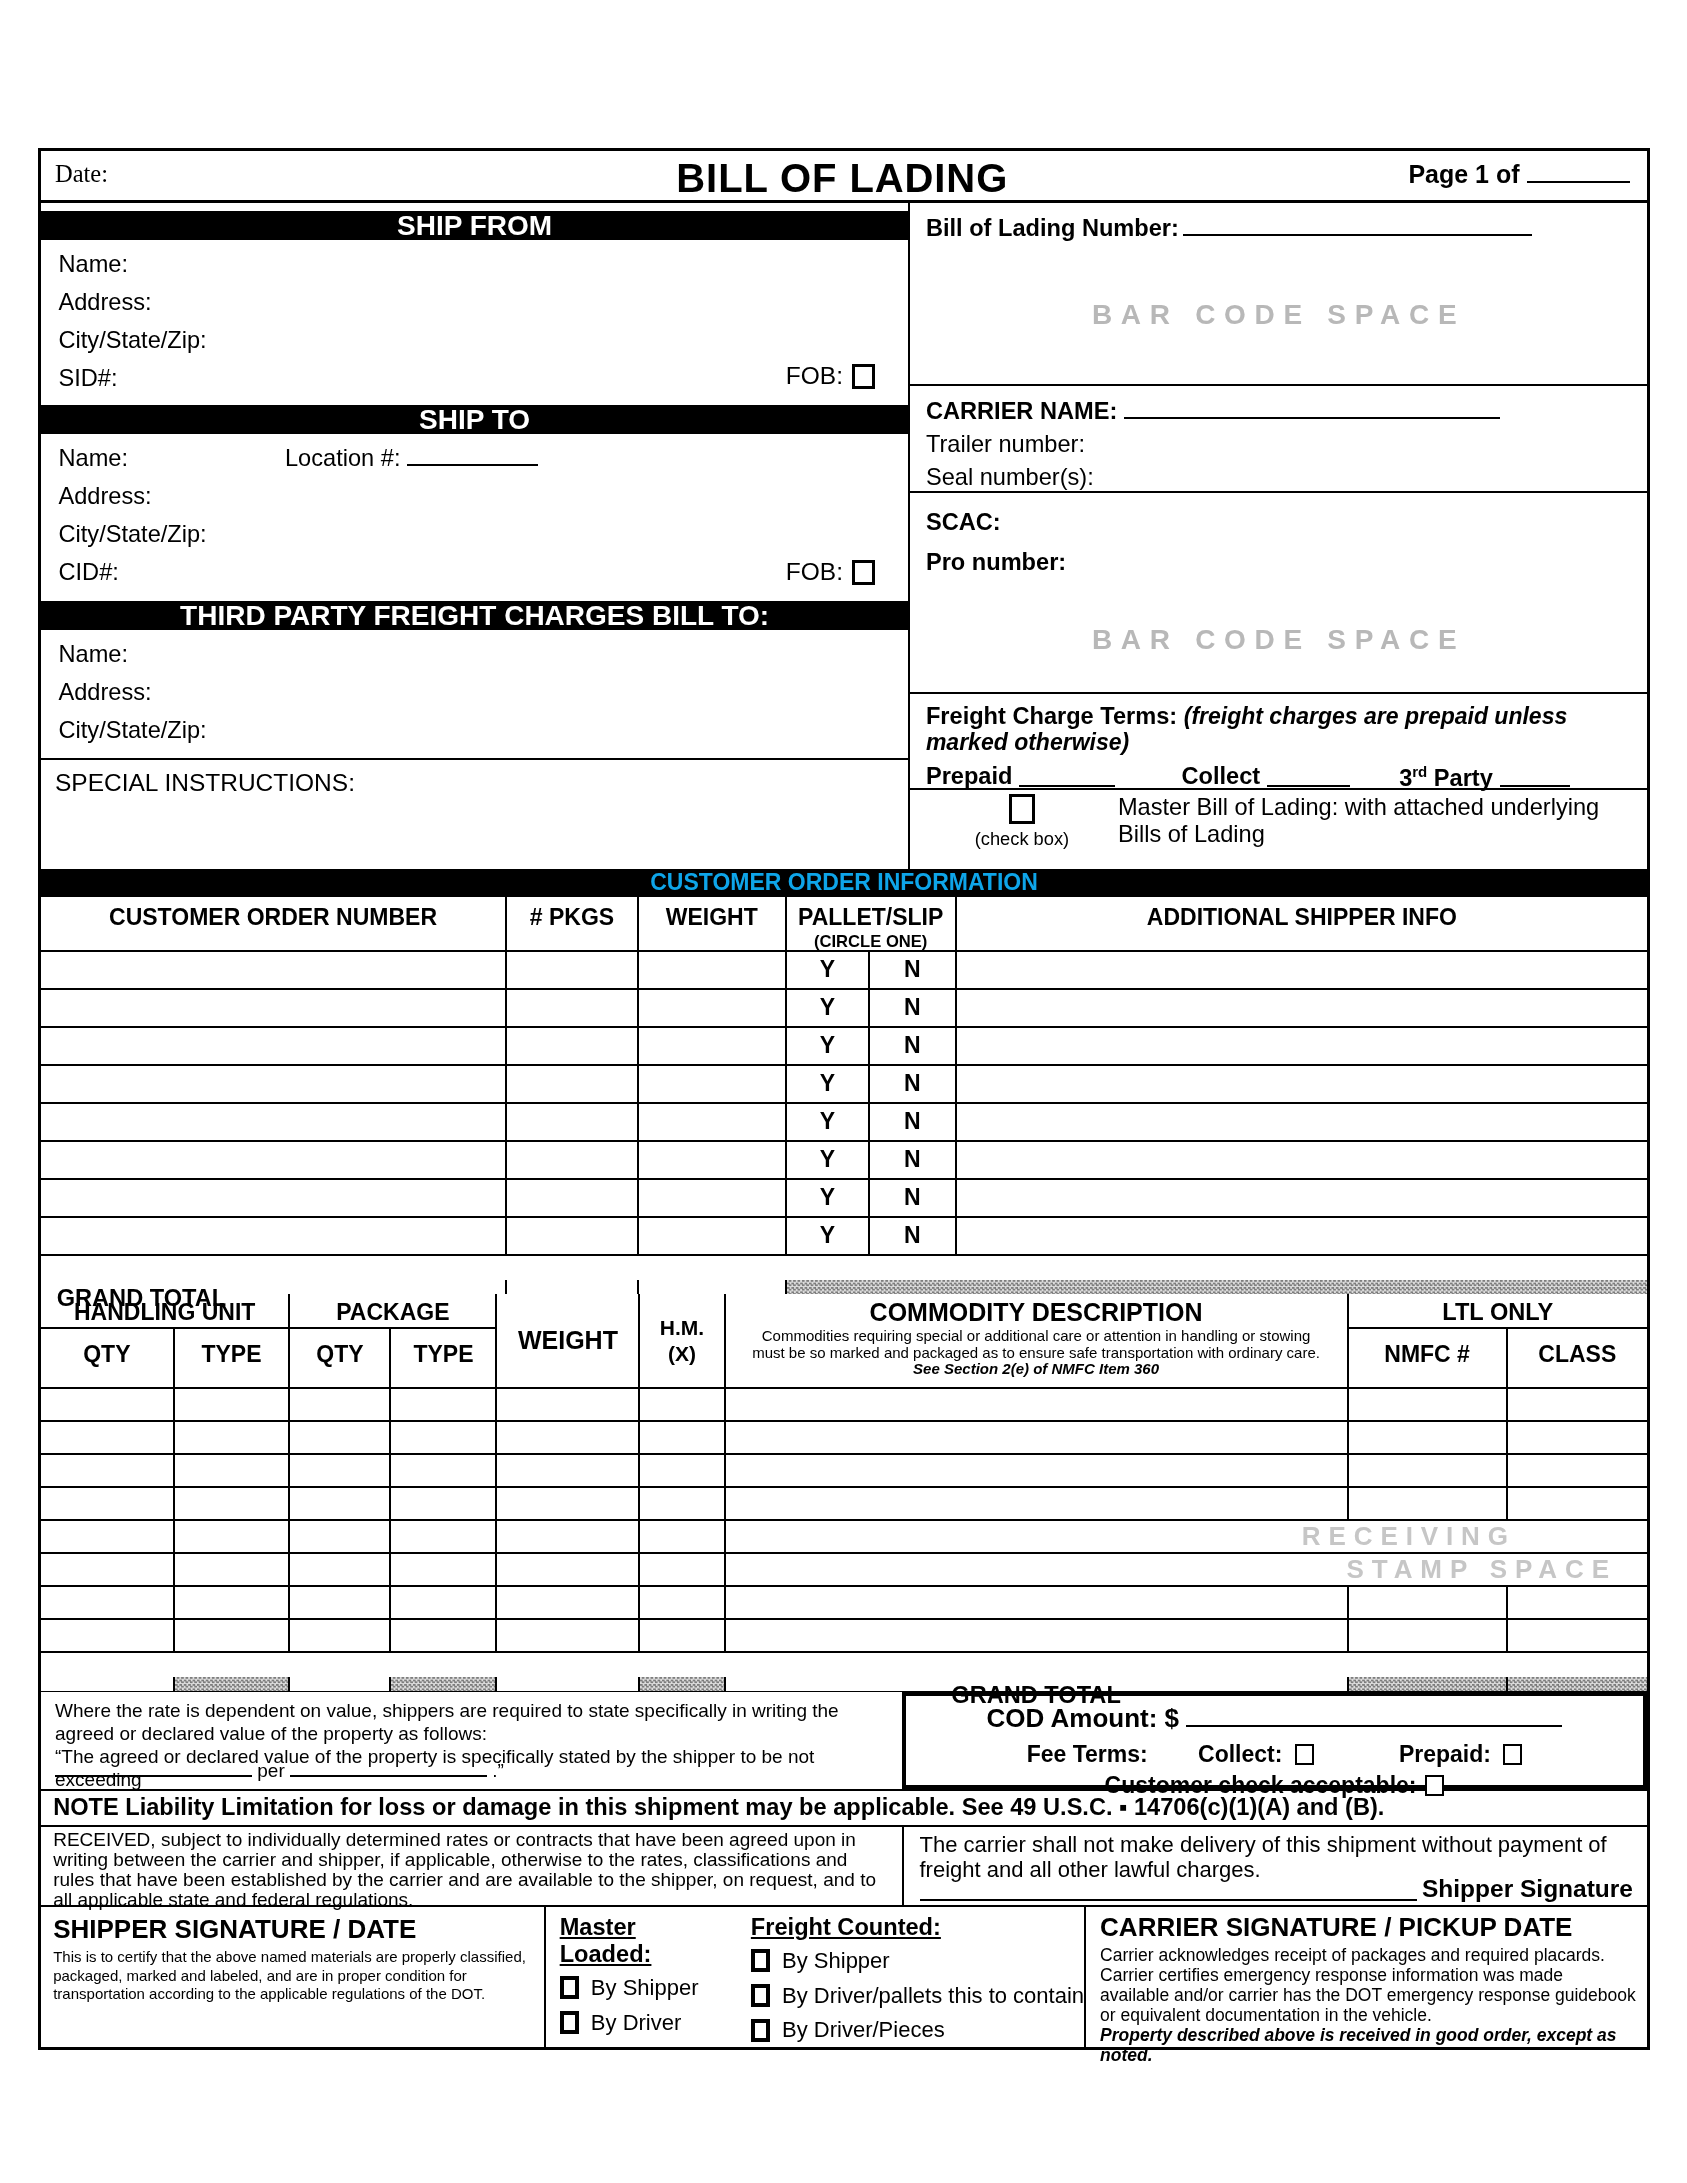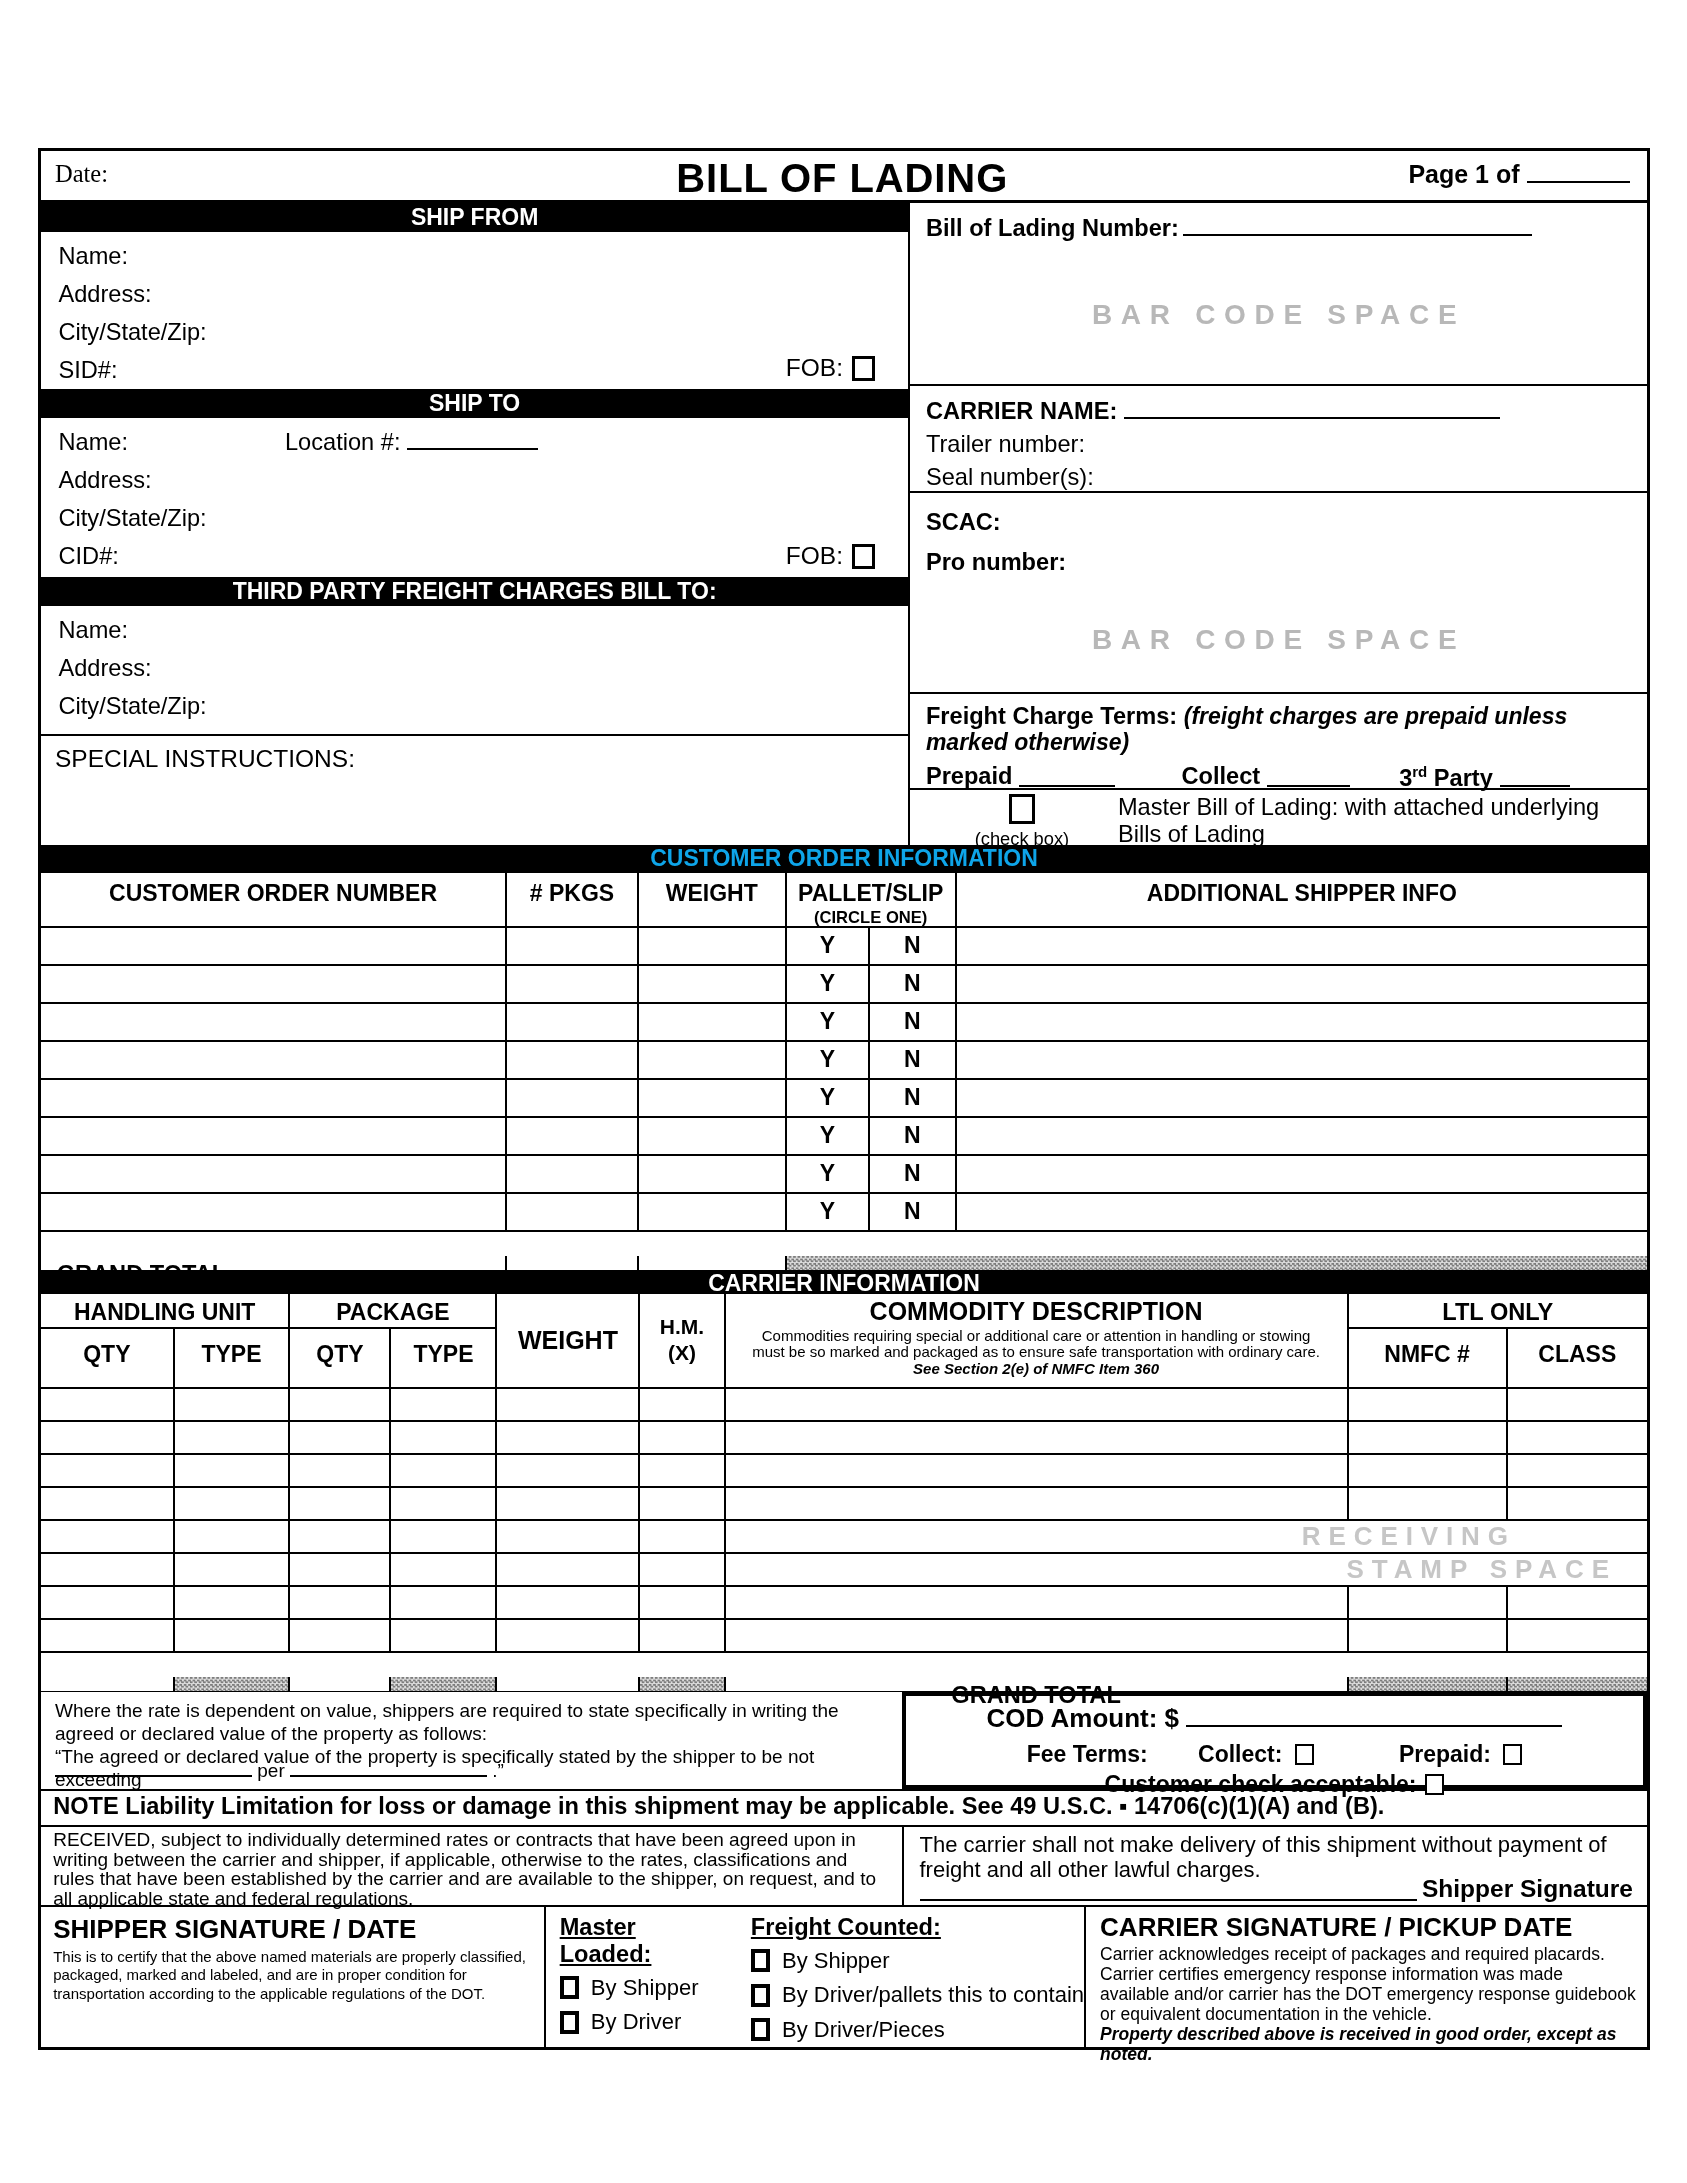--- a/index.html
+++ b/index.html
@@ -13,21 +13,21 @@
   .hdr-title { font-size:40px; font-weight:bold; letter-spacing:0.9px; padding-top:5.2px; white-space:nowrap; }
   .hdr-page { flex:1; text-align:right; font-size:25px; font-weight:bold; padding:7px 17.5px 0 0; white-space:nowrap; }
 
   .ul { display:inline-block; border-bottom:2.6px solid #000; height:1em; vertical-align:baseline; }
 
   
   .toparea { display:flex; }
   .leftcol { width:54%; }
   .rightcol { width:46%; border-left:2.6px solid #000; }
 
-  .bar { background:#000; color:#fff; font-weight:bold; font-size:23px; text-align:center; height:29px; line-height:29px; }
+  .bar { background:#000; color:#fff; font-weight:bold; font-size:28px; text-align:center; height:29px; line-height:29px;margin-top:8px; }
   .fields { position:relative; padding:5.2px 0 0 17.5px; }
   .fieldline { font-size:23.6px; line-height:38px; }
   .fob { position:absolute; right:33px; bottom:7px; font-size:24.5px; display:flex; align-items:center; gap:8.7px; }
   .cbox { display:inline-block; width:23.6px; height:25px; border:3.5px solid #000; background:#fff; }
 
   .sf { height:157px; }
   .st { height:159px; }
   .tp { height:128px; border-bottom:0; }
   .si { height:111px; border-top:2.6px solid #000; padding:8.7px 0 0 14px; font-size:24.5px; }
 
@@ -301,21 +301,20 @@
           <div class="cc6"></div>
         </div>
       </div>
     <div class="gtrow">
       <div class="gtlabel" style="width:28.9%">GRAND TOTAL</div>
       <div style="width:8.2%"></div>
       <div style="width:9.2%"></div>
       <div class="hatch cgt-rest"></div>
     </div>
 
-    <div class="kbar">CARRIER INFORMATION</div>
     <div class="khead">
       <div class="kh-hu">HANDLING UNIT</div>
       <div class="kh-pkg">PACKAGE</div>
       <div class="kh-wt">WEIGHT</div>
       <div class="kh-hm">
           <span>H.M.</span>
           <span>(X)</span>
         </div>
       <div class="kh-com">
         <div class="t">COMMODITY DESCRIPTION</div>

